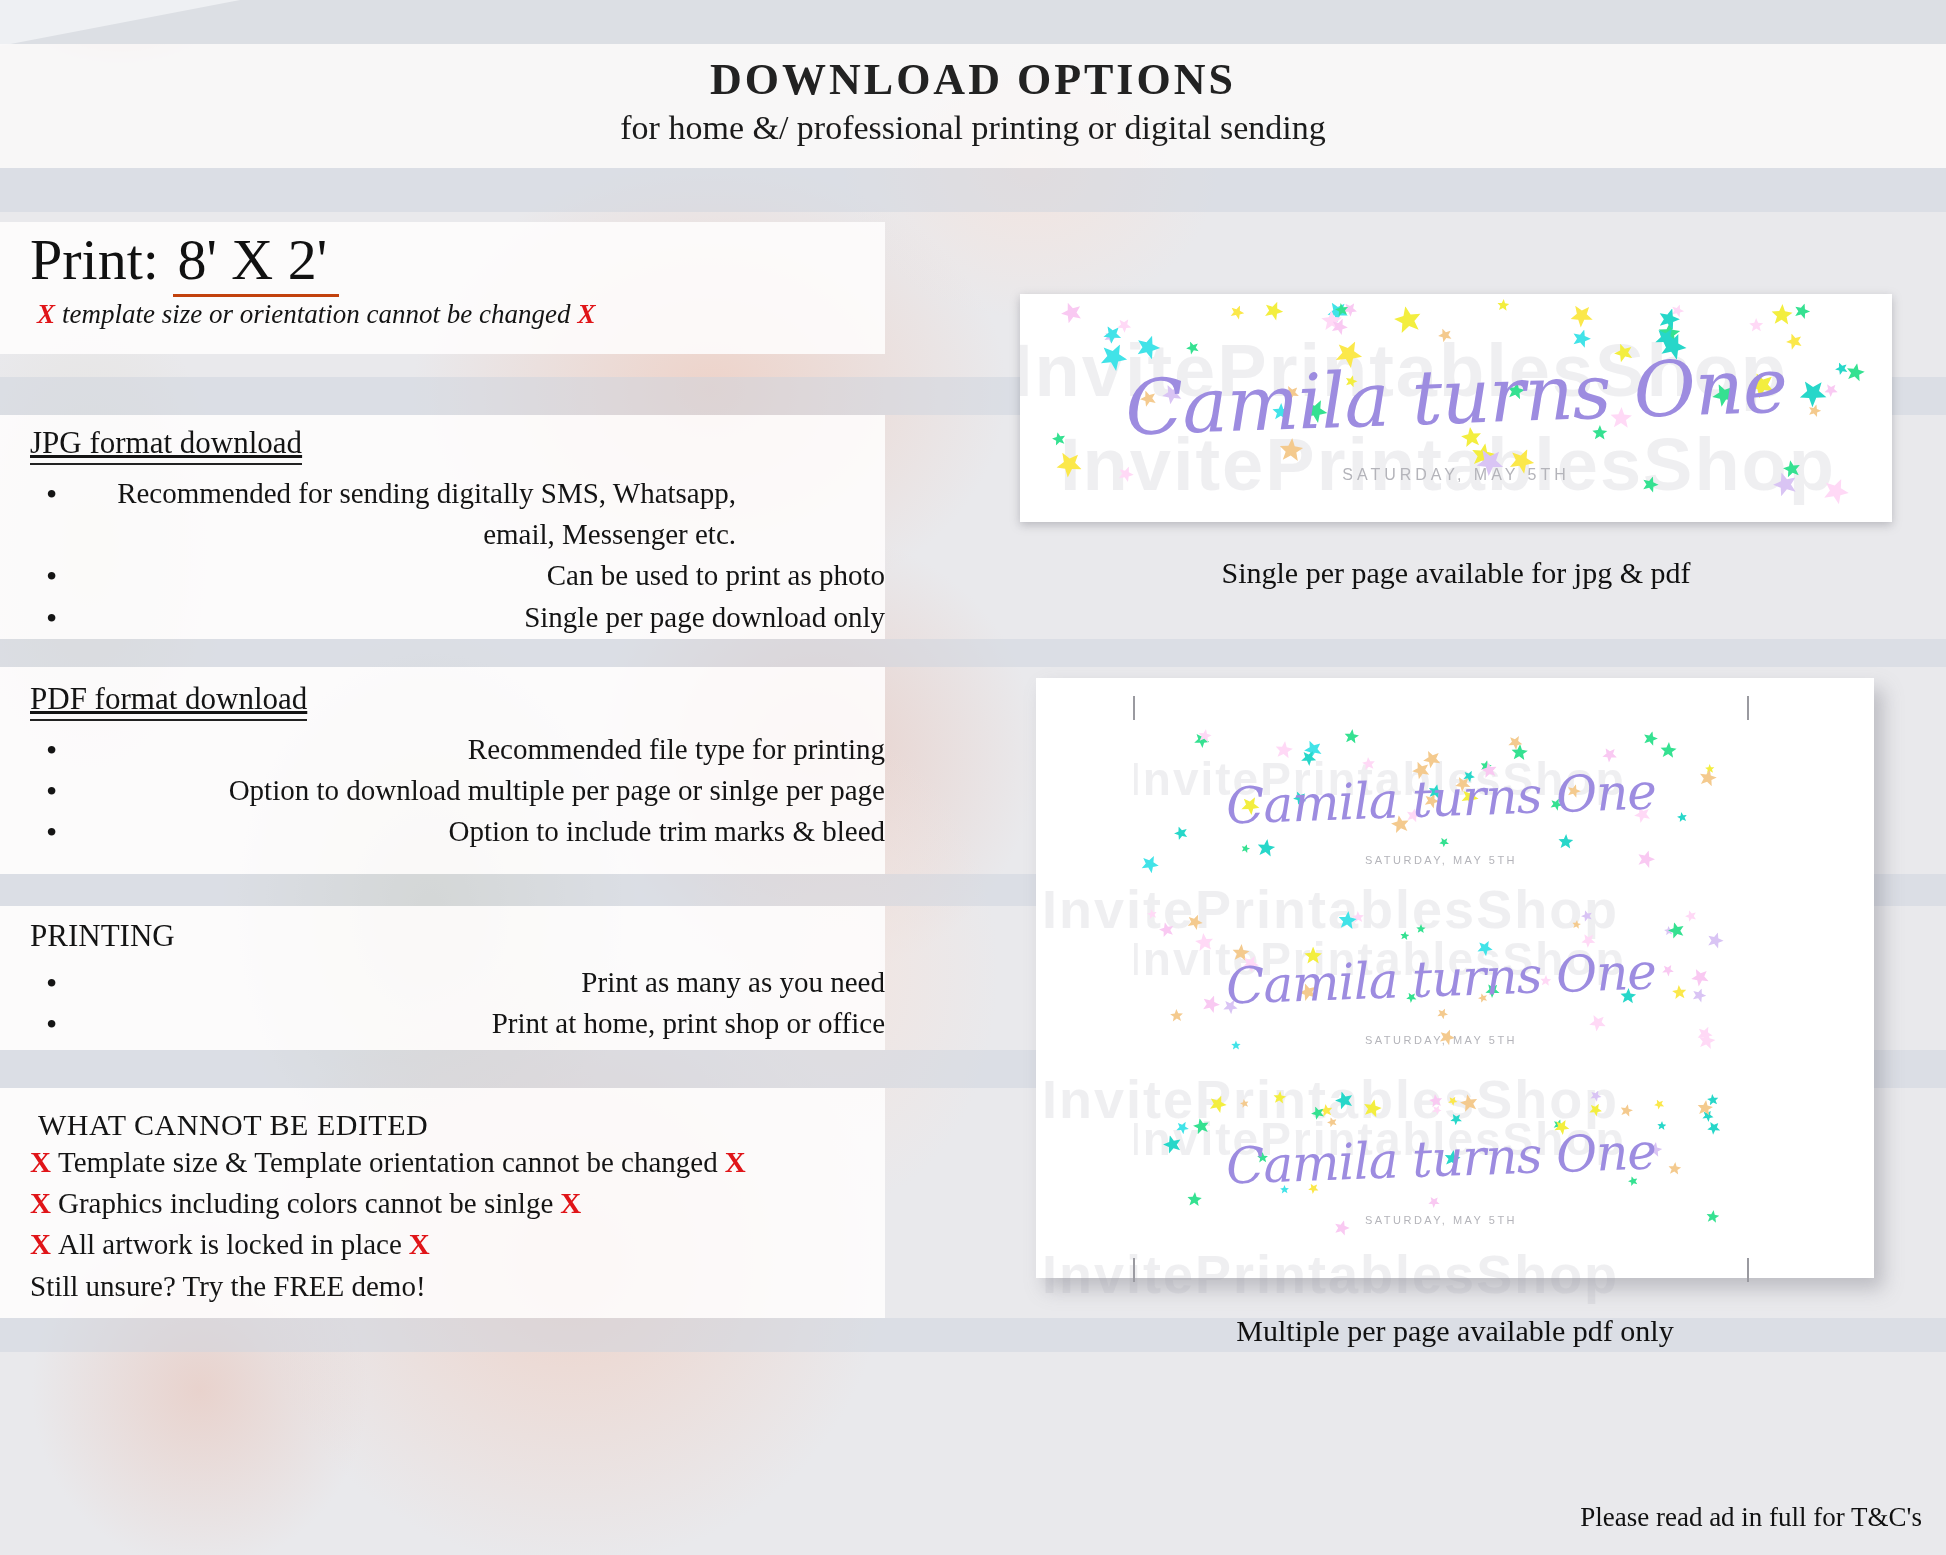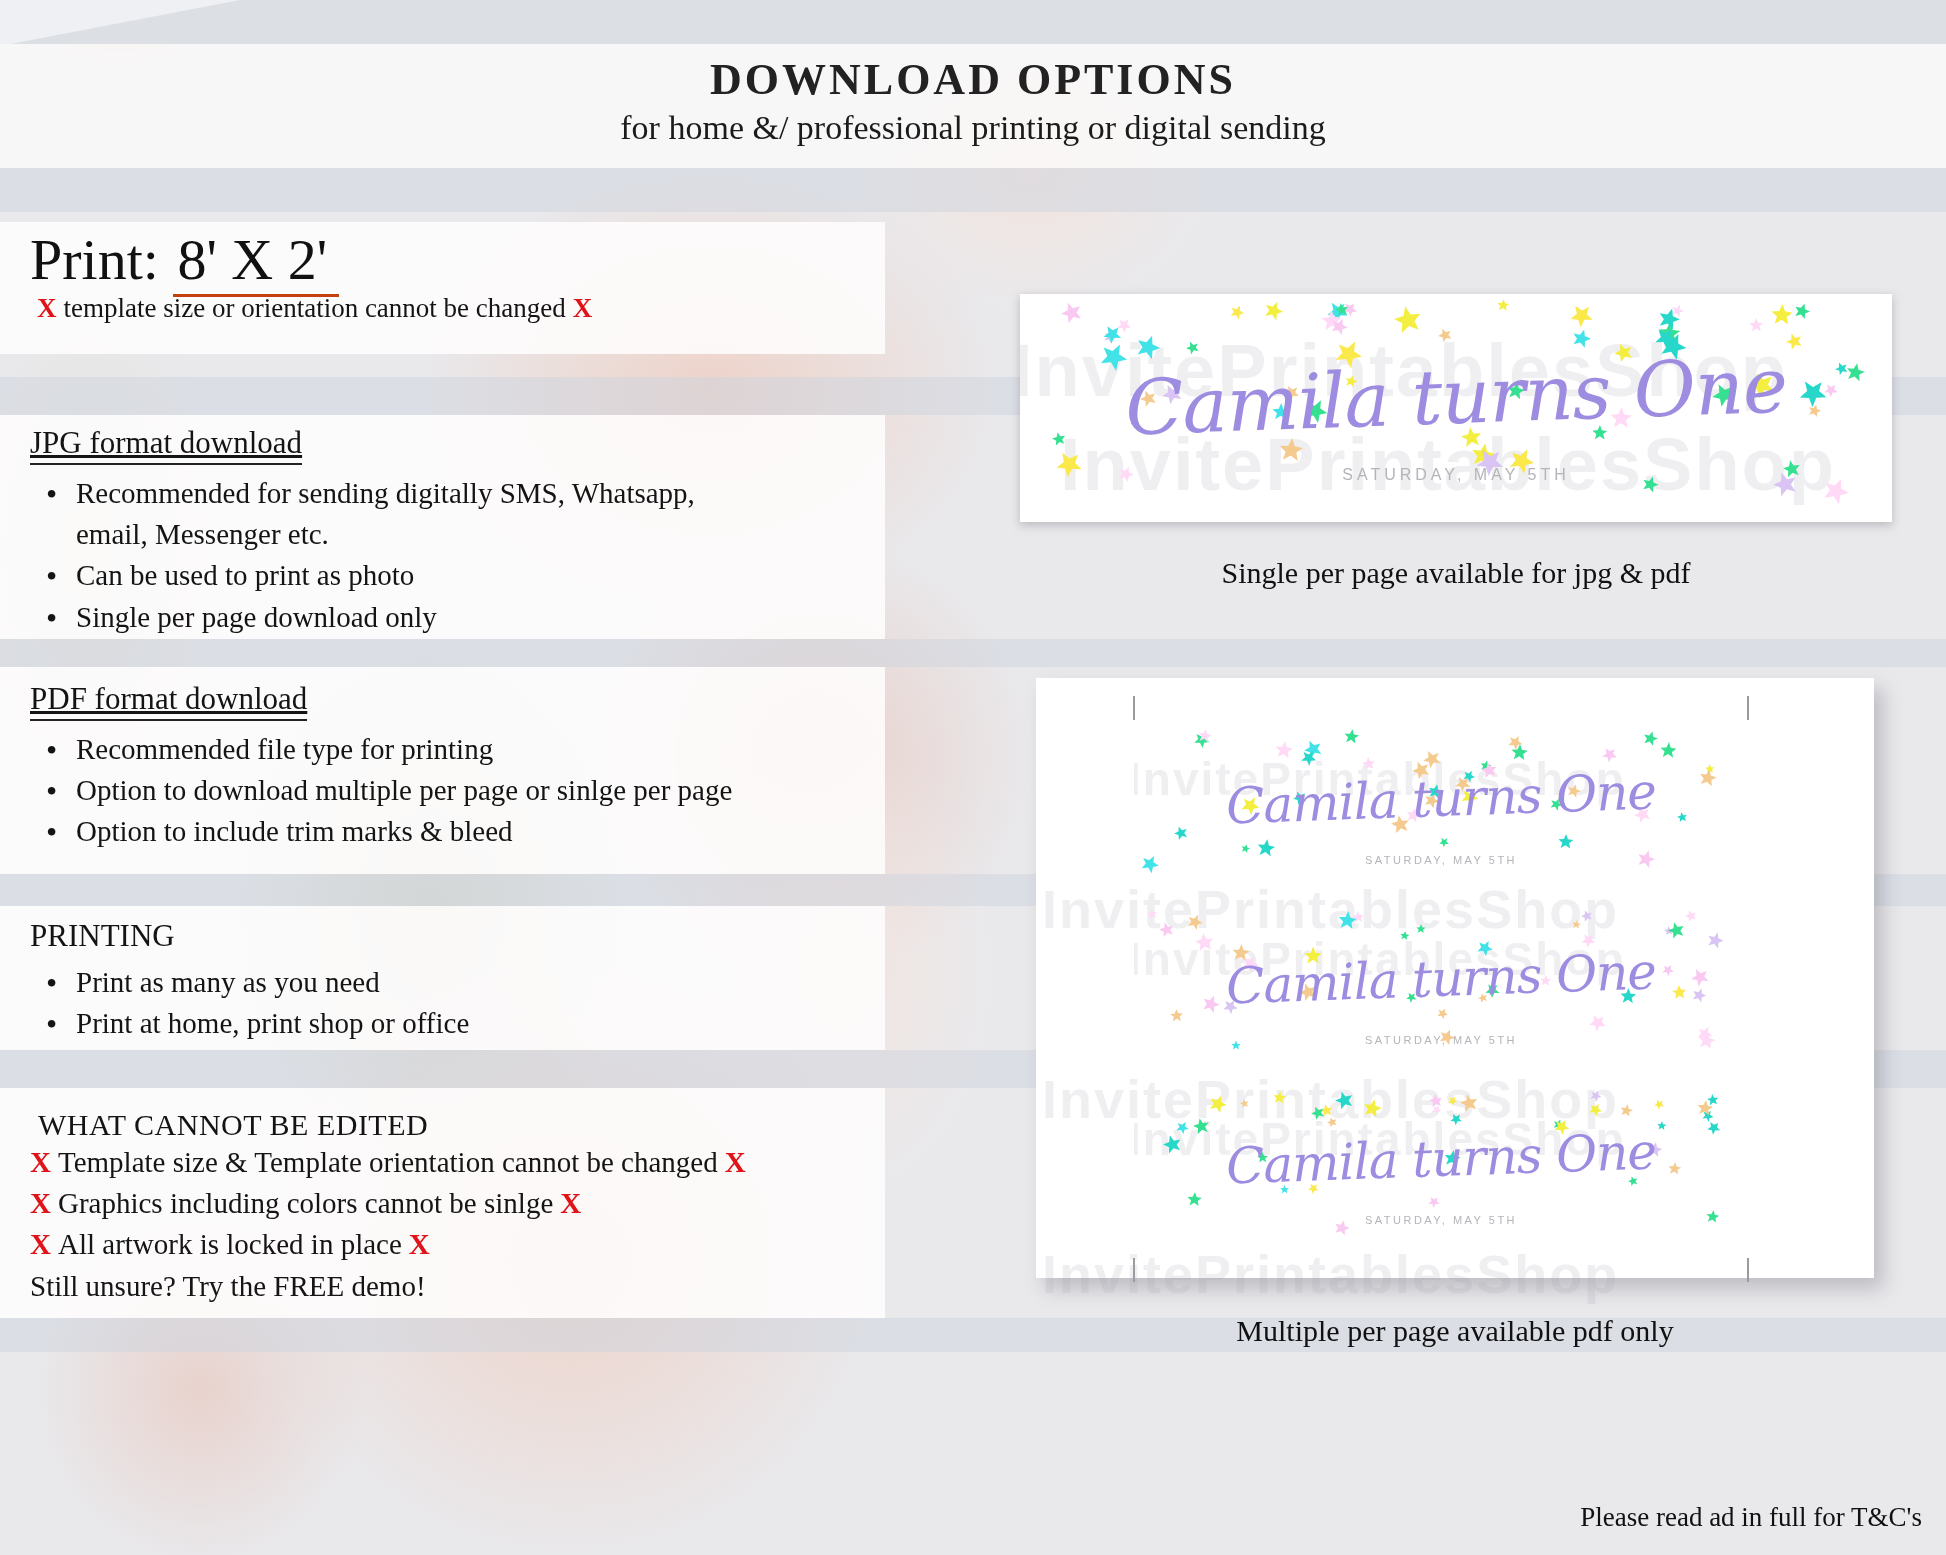--- a/index.html
+++ b/index.html
@@ -28,29 +28,29 @@
   .header{position:absolute;left:0;top:44px;width:1946px;height:124px;
           background:rgba(251,250,250,.8);text-align:center;}
   .header h1{margin:10px 0 0 0;font-size:44px;font-weight:600;letter-spacing:3px;color:#222;}
   .header h2{margin:4px 0 0 0;font-size:34px;font-weight:400;color:#1b1b1b;}
 
   
   .band{position:absolute;left:0;width:885px;background:rgba(254,253,253,.88);}
   .size-band{top:222px;height:132px;padding:4px 0 0 30px;box-sizing:border-box;}
   .size-line{font-size:58px;color:#111;}
   .size-value{border-bottom:3px solid #c2410c;padding:0 12px 2px 4px;}
-  .size-note{font-size:27px;margin-top:0;color:#141414;}
+  .size-note{font-size:27px;margin-top:6px;color:#141414;font-style:italic;}
   .xmark{color:#e01418;font-weight:700;margin:0 7px;}
   .jpg-band{top:415px;height:224px;padding:10px 0 0 30px;box-sizing:border-box;}
   .pdf-band{top:667px;height:207px;padding:14px 0 0 30px;box-sizing:border-box;}
   .printing-band{top:906px;height:144px;padding:12px 0 0 30px;box-sizing:border-box;}
   .cannot-band{top:1088px;height:230px;padding:14px 0 0 30px;box-sizing:border-box;}
   .sec-head{font-size:31px;color:#141414;}
   .underlined{border-bottom:2px solid #222;display:inline-block;padding-bottom:2px;text-decoration:underline;}
-  .bullets{margin:8px 0 0 0;padding:0;list-style:none;}
+  .bullets{margin:8px 0 0 0;padding:0;list-style:none;text-align:right;}
   .bullets li{position:relative;padding-left:46px;font-size:29px;line-height:1.42;color:#141414;}
   .bullets li::before{content:"\2022";position:absolute;left:16px;top:-1px;font-size:32px;}
   .narrow{max-width:660px;}
   .cannot-head{font-size:30px;margin-left:8px;letter-spacing:.5px;margin-top:6px;}
   .cannot-line{font-size:29px;line-height:1.42;}
   .cannot-line .xmark:first-child{margin-left:0;}
 
   
   .banner{position:absolute;background:#fff;overflow:hidden;}
   .banner-single{left:1020px;top:294px;width:872px;height:228px;

